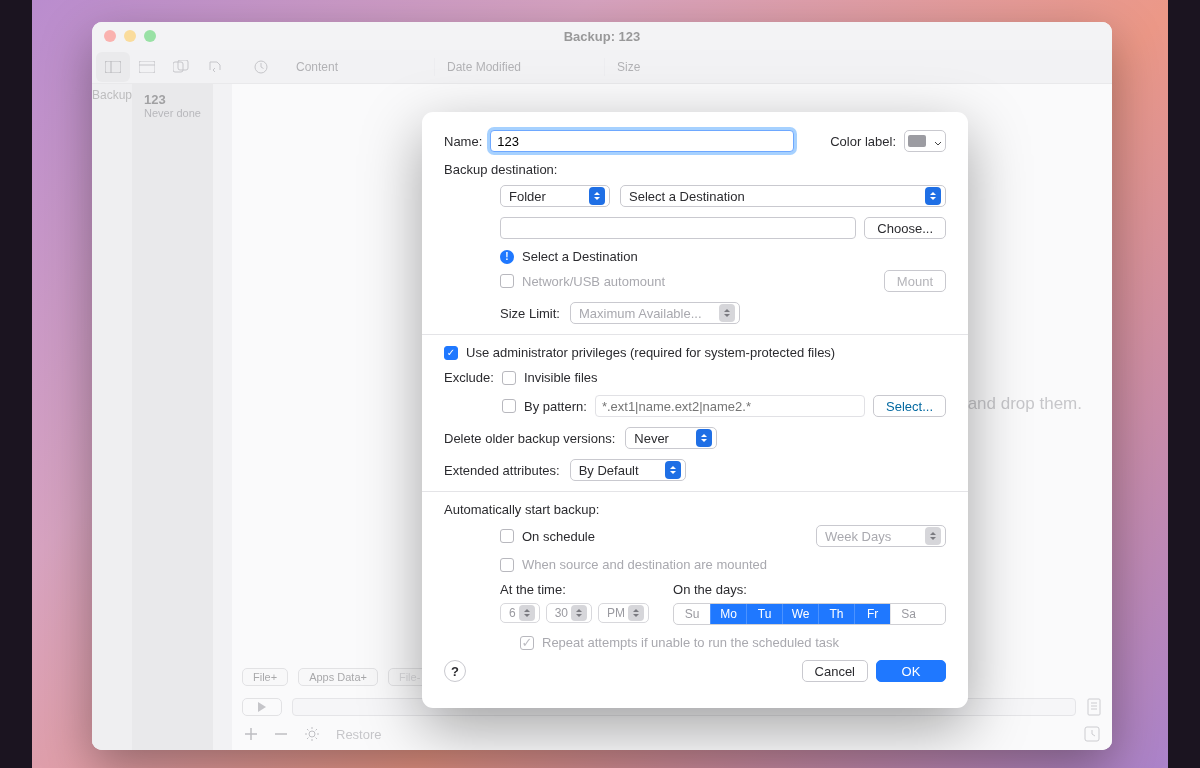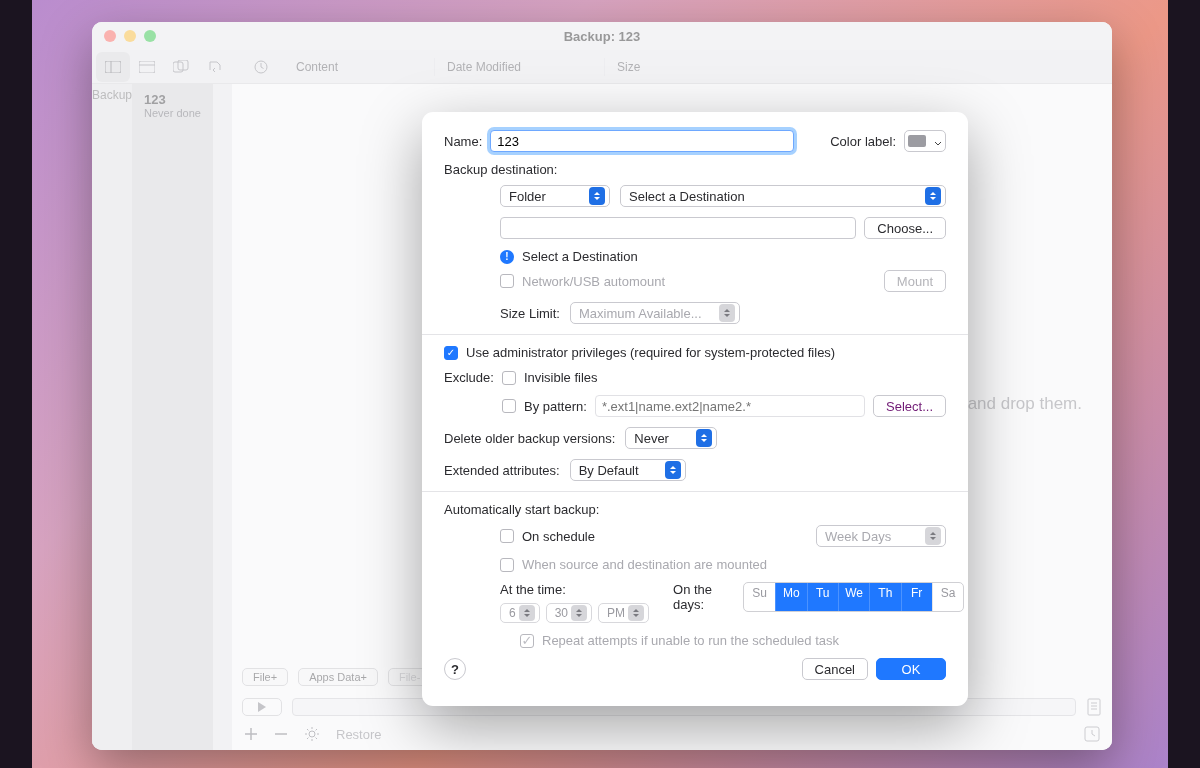--- a/index.html
+++ b/index.html
@@ -275,21 +275,21 @@
     <div class="row" style="gap:8px;">
       <span class="lbl">Exclude:</span>
       <span class="chk"></span>
       <span>Invisible files</span>
     </div>
 
     <div class="row" style="gap:8px;padding-left:58px;">
       <span class="chk"></span>
       <span>By pattern:</span>
       <input class="field muted" style="flex: 1 1 0%; border-color: rgb(225, 225, 229); color: #737373;" placeholder="*.ext1|name.ext2|name2.*">
-      <div class="btn muted" style="color:#701a75;">
+      <div class="btn muted" style="color:#0369a1;">
           <span>Select...</span>
         </div>
     </div>
 
     <div class="row" style="gap:10px;">
       <span class="lbl">Delete older backup versions:</span>
       <div class="selectish" style="width:92px;">
         <span>Never</span>
         <div class="stepper-arrows">
             <div class="tri up"></div>
@@ -351,21 +351,21 @@
             </div>
           <div class="time-step">
               <span>PM</span>
               <div class="stepper-arrows gray" style="height:16px;">
                 <div class="tri up"></div>
                 <div class="tri dn"></div>
               </div>
             </div>
         </div>
       </div>
-      <div style="display:flex;gap:6px;flex:1;">
+      <div style="display:flex;flex-direction:column;gap:6px;flex:1;">
         <span>On the days:</span>
         <div class="days" id="daysrow">
             <div class="day">Su</div>
             <div class="day on">Mo</div>
             <div class="day on">Tu</div>
             <div class="day on">We</div>
             <div class="day on">Th</div>
             <div class="day on">Fr</div>
             <div class="day">Sa</div>
           </div>

